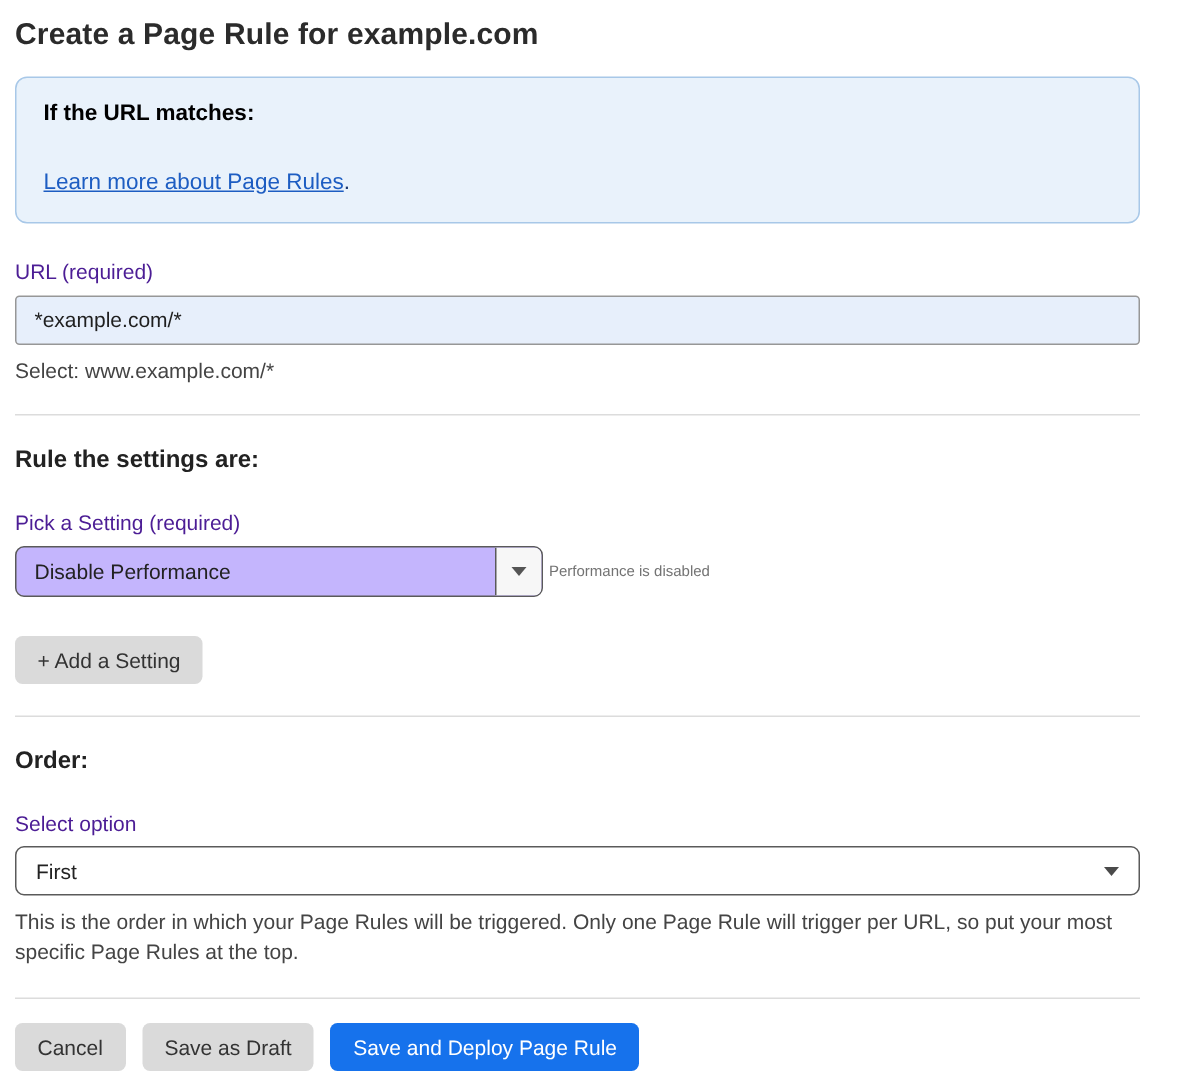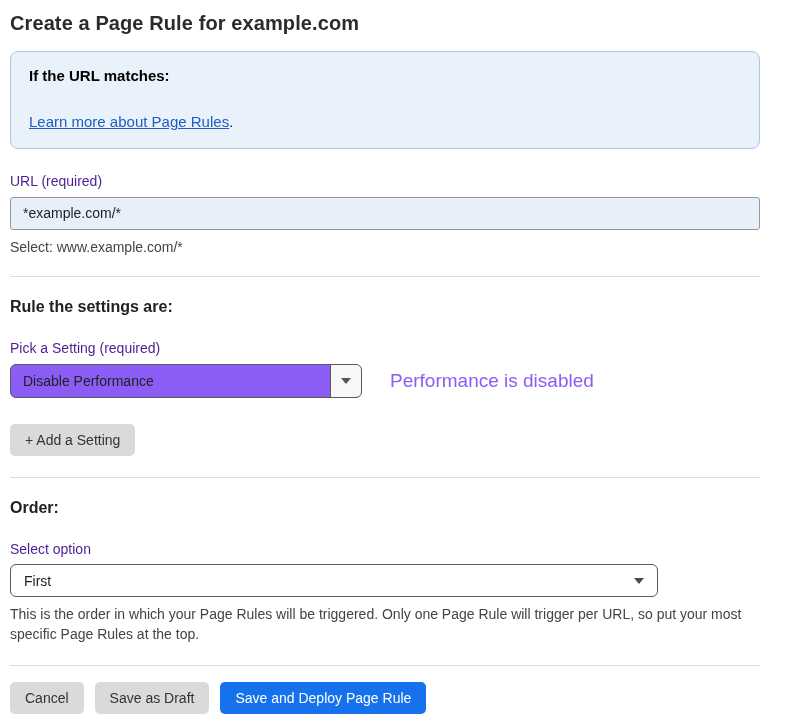--- a/index.html
+++ b/index.html
@@ -90,21 +90,21 @@
   .setting-row {
     margin-top: 8px;
     display: flex;
     align-items: center;
   }
   .select-control {
     display: flex;
     align-items: stretch;
     border: 1.5px solid #5a5a5a;
     border-radius: 6px;
-    background: #8b5cf6;
+    background: #c4b5fd;
     height: 34px;
     overflow: hidden;
     cursor: pointer;
   }
   .select-control.setting-select { width: 352px; }
   .select-value {
     flex: 1;
     display: flex;
     align-items: center;
     padding: 0 12px;
@@ -120,23 +120,23 @@
     align-items: center;
     justify-content: center;
   }
   .tri-down {
     width: 0; height: 0;
     border-left: 5px solid transparent;
     border-right: 5px solid transparent;
     border-top: 6px solid #555;
   }
   .setting-status {
-    margin-left: 28px;
-    font-size: 19px;
-    color: #8b5cf6;
+    margin-left: 4px;
+    font-size: 10px;
+    color: #737373;
   }
 
   .btn {
     display: inline-block;
     border: none;
     border-radius: 5px;
     font-size: 14px;
     font-family: "Liberation Sans", "DejaVu Sans", sans-serif;
     cursor: pointer;
     line-height: 1;
@@ -145,21 +145,21 @@
     background: #dadada;
     color: #333;
     padding: 9px 15px;
   }
   .btn-add {
     margin-top: 26px;
   }
 
   .order-select {
     margin-top: 7px;
-    width: 648px;
+    width: 750px;
     height: 33px;
     border: 1.5px solid #5a5a5a;
     border-radius: 6px;
     background: #fff;
     display: flex;
     align-items: center;
     justify-content: space-between;
     padding: 0 13px;
     cursor: pointer;
   }

